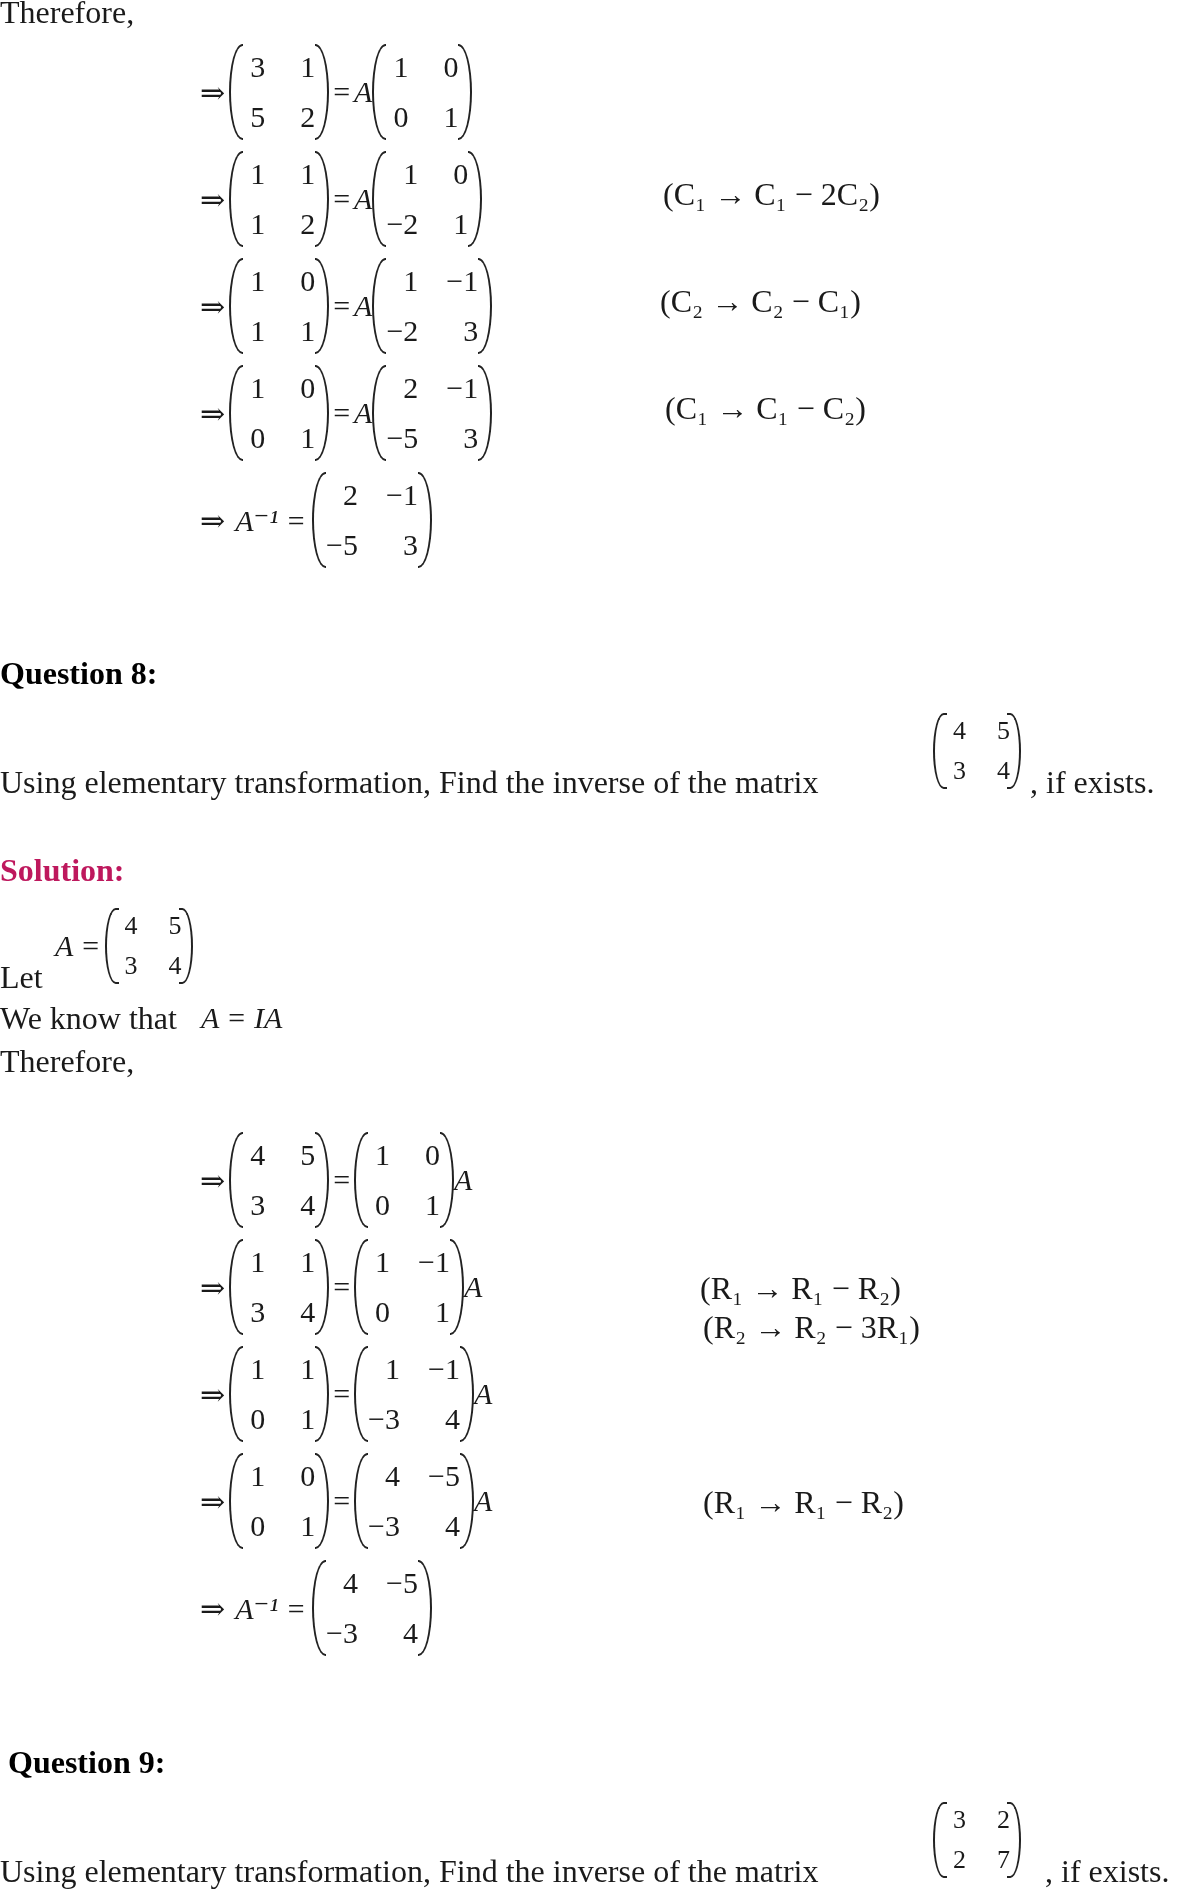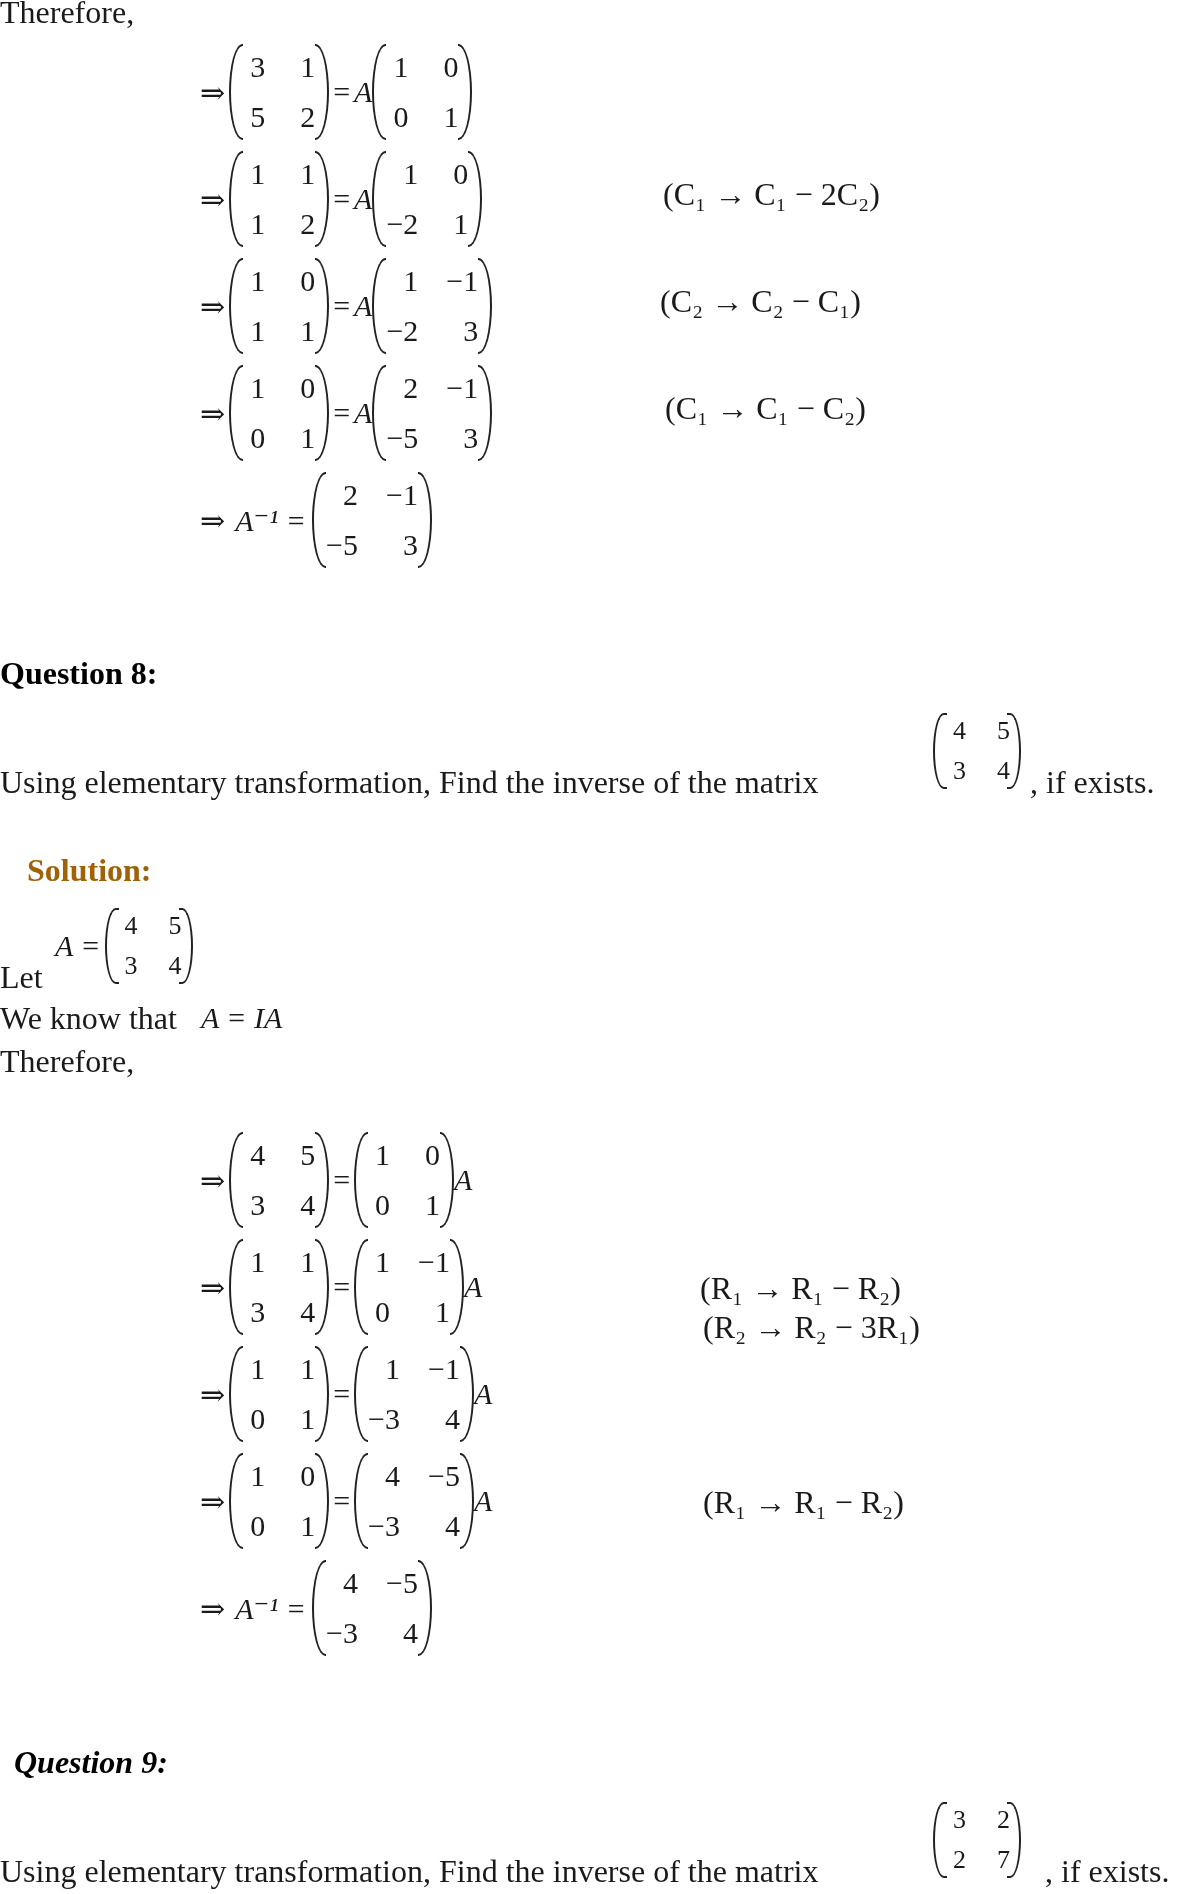--- a/index.html
+++ b/index.html
@@ -1,21 +1,21 @@
 <!DOCTYPE html>
 <html><head>
 <meta charset="utf-8">
 <style>
   html,body{margin:0;padding:0;background:#fff;}
   body{width:1191px;height:1894px;position:relative;overflow:hidden;font-family:"Liberation Serif","DejaVu Serif",serif;color:#1a1a1a;}
   .abs{position:absolute;}
   .text{font-size:32px;line-height:36px;white-space:nowrap;}
   .heading{font-size:32px;font-weight:bold;line-height:36px;white-space:nowrap;}
   .q{color:#000000;}
-  .sol{color:#a16207;padding-left:27px;}
+  .sol{color:#be185d;}
   .eq{position:absolute;display:flex;align-items:center;font-size:30px;height:104px;}
   .arrow{font-size:30px;margin-right:4px;}
   .mat{display:inline-flex;align-items:center;position:relative;height:100px;padding:0 14px;}
   .mat::before,.mat::after{content:"";position:absolute;top:2px;bottom:2px;width:12px;border:2px solid #222;}
   .mat::before{left:0;border-right:none;border-radius:14px 0 0 14px/50px 0 0 50px;}
   .mat::after{right:0;border-left:none;border-radius:0 14px 14px 0/0 50px 50px 0;}
   .grid{display:grid;grid-template-columns:auto auto;column-gap:28px;row-gap:10px;text-align:right;font-size:30px;line-height:40px;}
   .grid span{min-width:22px;}
   .op{font-size:30px;margin:0 4px;}
   .var{font-style:italic;font-size:30px;}
@@ -258,21 +258,21 @@
   <span class="mat">
       <span class="grid">
         <span>4</span>
         <span>−5</span>
         <span>−3</span>
         <span>4</span>
       </span>
     </span>
 </div>
 
-<div class="abs heading q" style="left:14px;top:1744px;font-style:italic;">Question 9:</div>
+<div class="abs heading q" style="left:8px;top:1744px;">Question 9:</div>
 <div class="abs text" style="left:0;top:1853px;">Using elementary transformation, Find the inverse of the matrix</div>
 <div class="abs sm" style="left:933px;top:1792px;display:flex;align-items:center;height:96px;">
   <span class="mat">
       <span class="grid">
         <span>3</span>
         <span>2</span>
         <span>2</span>
         <span>7</span>
       </span>
     </span>

